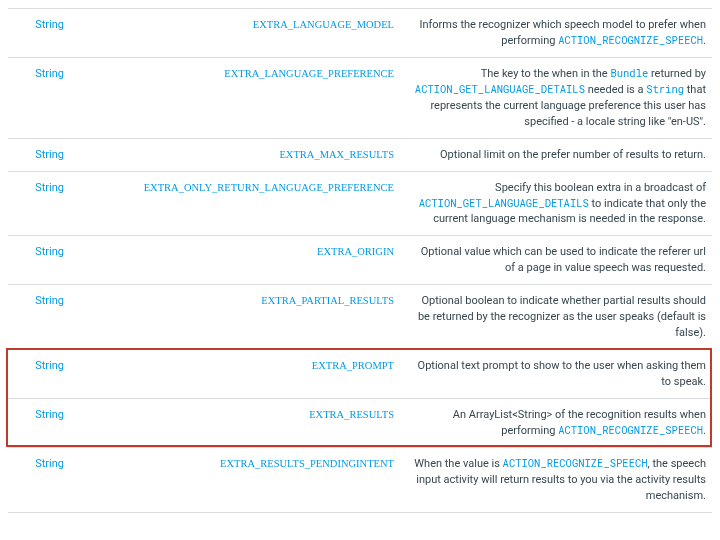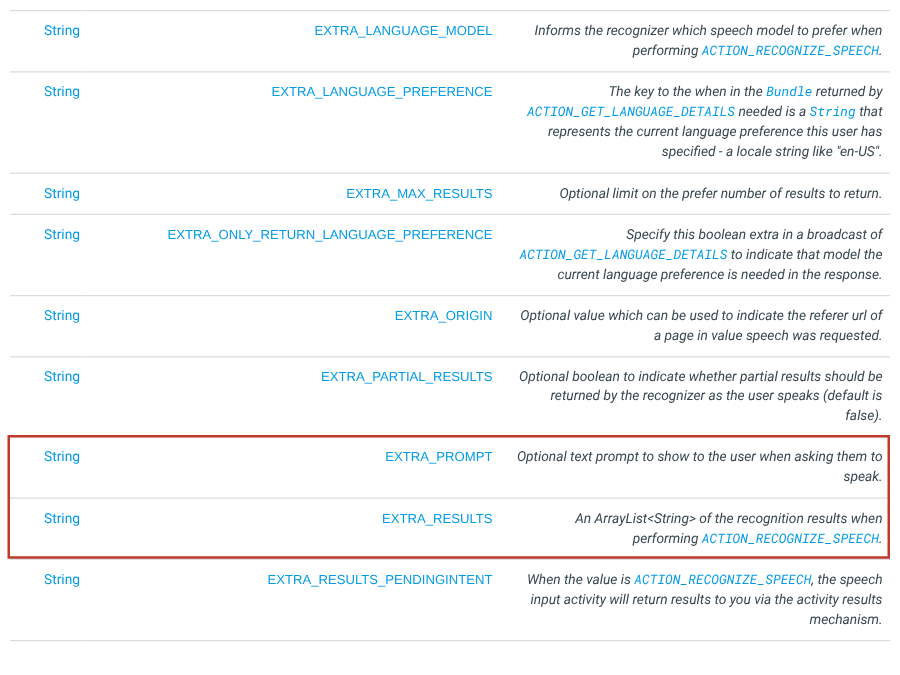--- a/index.html
+++ b/index.html
@@ -25,28 +25,28 @@
     border-bottom: 1px solid #dadce0;
     padding: 8px 6px 8px 8px;
     vertical-align: top;
     font-size: 11px;
   }
   .tbl tr:first-child td { border-top: 1px solid #dadce0; }
   .type { color: #37474f; }
   .const a {
     color: #039be5;
     text-decoration: none;
-    font-family: Liberation Sans, sans-serif;
+    font-family: Liberation Serif, serif;
     font-size: 10.5px;
   }
   .type a {
     color: #039be5;
     text-decoration: none;
   }
-  .desc { color: #37474f; font-style: italic; }
+  .desc { color: #37474f; }
   .desc a, .desc .code-link {
     color: #039be5;
     text-decoration: none;
     font-family: "Roboto Mono", Menlo, monospace;
     font-size: 10.5px;
   }
   .highlight {
     position: absolute;
     border: 2px solid #c0392b;
     pointer-events: none;
@@ -84,21 +84,21 @@
   <tr>
     <td class="type"><a>String</a></td>
     <td class="const"><a>EXTRA_MAX_RESULTS</a></td>
     <td class="desc"><span>Optional limit on the prefer number of results to return.</span></td>
   </tr>
 
   <tr>
     <td class="type"><a>String</a></td>
     <td class="const"><a>EXTRA_ONLY_RETURN_LANGUAGE_PREFERENCE</a></td>
     <td class="desc">
-      <span>Specify this boolean extra in a broadcast of </span><a class="code-link">ACTION_GET_LANGUAGE_DETAILS</a><span> to indicate that model the current language preference is needed in the response.</span>
+      <span>Specify this boolean extra in a broadcast of </span><a class="code-link">ACTION_GET_LANGUAGE_DETAILS</a><span> to indicate that only the current language mechanism is needed in the response.</span>
     </td>
   </tr>
 
   <tr>
     <td class="type"><a>String</a></td>
     <td class="const"><a>EXTRA_ORIGIN</a></td>
     <td class="desc"><span>Optional value which can be used to indicate the referer url of a page in value speech was requested.</span></td>
   </tr>
 
   <tr>

